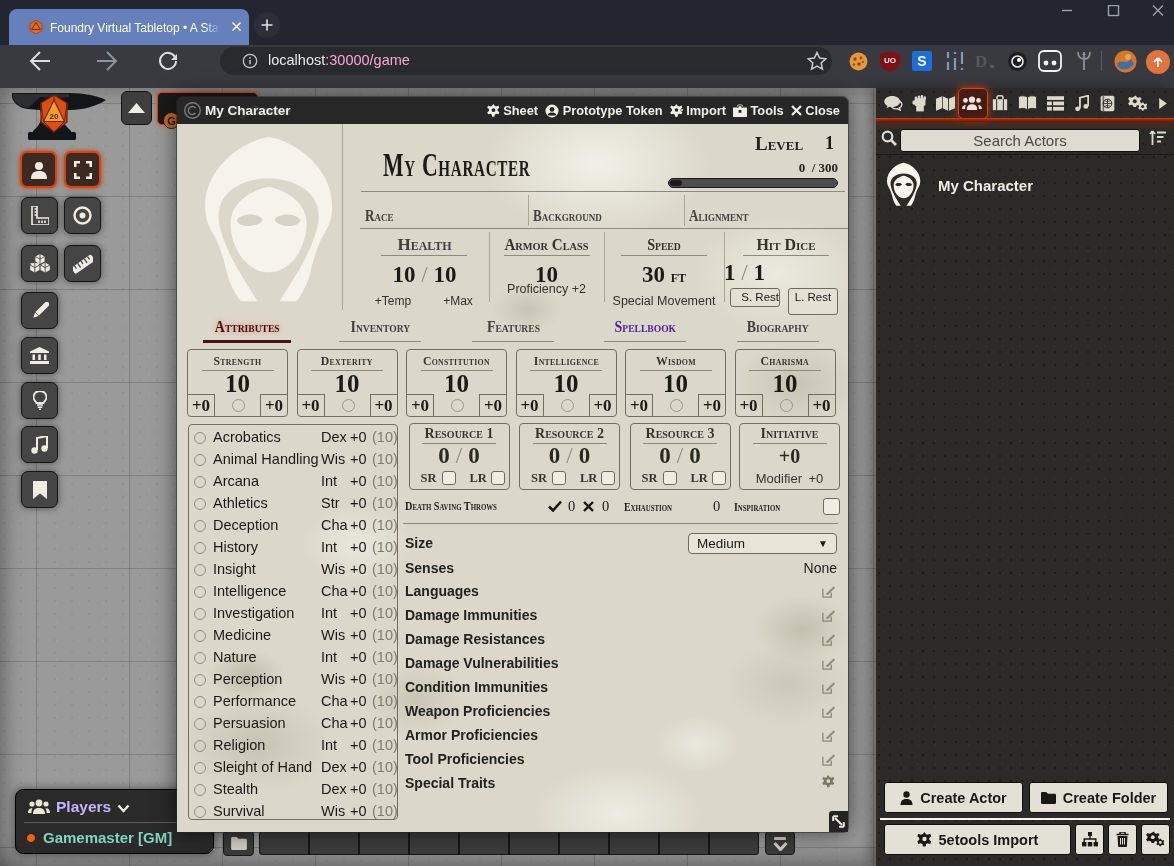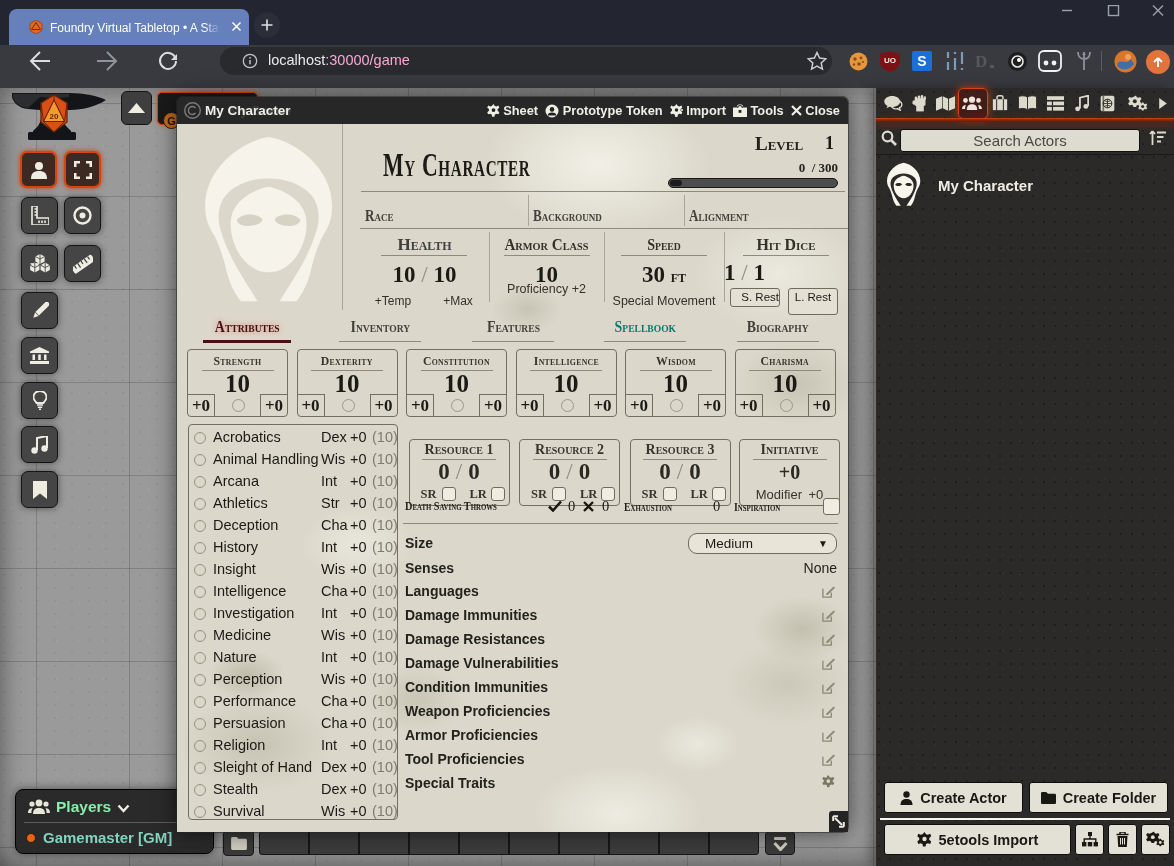--- a/index.html
+++ b/index.html
@@ -88,21 +88,21 @@
   .abox .mod { position:absolute; width:27px; height:22px; font-size:17px; font-weight:bold; line-height:21px; }
   .abox .mod.l { left:0; border-top:1px solid #736f60; border-right:1px solid #736f60; }
   .abox .mod.r { right:0; border-top:1px solid #736f60; border-left:1px solid #736f60; }
   .prof { position:absolute; left:44px; bottom:4px; width:13px; height:13px; border:1px solid #9b9889; border-radius:50%; }
   .skrow { position:absolute; left:17px; height:22px; font-family:"Liberation Sans", sans-serif; font-size:14.5px; color:#1b1a15; }
   .skrow .rad { position:absolute; left:0px; top:4px; width:12px; height:12px; border:1.2px solid #94927f; border-radius:50%; }
   .skrow .n { position:absolute; left:19px; top:1px; white-space:nowrap; }
   .skrow .ab { position:absolute; left:127px; top:1px; }
   .skrow .pm { position:absolute; left:156px; top:1px; }
   .skrow .ps { position:absolute; left:178px; top:1px; color:#7e7c6e; }
-  .rbox { position:absolute; top:299px; width:101px; height:67px; border:1px solid #736f60; border-radius:4px; text-align:center;margin-top:16px; }
+  .rbox { position:absolute; top:299px; width:101px; height:67px; border:1px solid #736f60; border-radius:4px; text-align:center; }
   .rbox .nm { display:block; font-size:14px; color:#36342c; margin-top:2px; }
   .rbox .hr { display:block; width:74px; height:1px; background:#8e8b7e; margin:1px auto 0; }
   .rbox .vv { display:block; font-size:23px; font-weight:bold; color:#2a2922; line-height:24px; }
   .rbox .vv .sl { color:#8e8b7e; font-weight:normal; padding:0 6px; }
   .rbox .srlr { position:absolute; left:0; bottom:3px; width:100%; height:15px; font-size:12.5px; font-weight:bold; color:#36342c; }
   .check { position:absolute; background:#efede1; border:1px solid #6f6c5d; border-radius:3px; }
   .trait { position:absolute; left:228px; font-family:"Liberation Sans", sans-serif; font-size:14px; font-weight:bold; color:#23221c; }
   .eicon { position:absolute; left:645px; width:13px; height:13px; }
   
   .ser { font-family:"Liberation Serif", serif; }
@@ -326,21 +326,21 @@
   <svg class="abs" style="left:28px;top:799px" width="22" height="16" viewBox="0 0 22 16">
     <g fill="#e8e6d8">
         <circle cx="11" cy="4" r="3.4"></circle>
         <path d="M5 15 C5 10.5 7.5 9 11 9 C14.5 9 17 10.5 17 15 Z"></path>
     <circle cx="4" cy="5" r="2.6"></circle>
         <path d="M0 14 C0 10.5 1.8 9.3 4.5 9.3 C3.6 10.8 3.4 12.4 3.5 14 Z"></path>
     <circle cx="18" cy="5" r="2.6"></circle>
         <path d="M22 14 C22 10.5 20.2 9.3 17.5 9.3 C18.4 10.8 18.6 12.4 18.5 14 Z"></path>
       </g>
   </svg>
-  <div class="abs" style="left:56px;top:798px;font-size:15.5px;font-weight:bold;color:#86efac">Players</div>
+  <div class="abs" style="left:56px;top:798px;font-size:15.5px;font-weight:bold;color:#c4b5fd">Players</div>
   <svg class="abs" style="left:117px;top:804px" width="13" height="9" viewBox="0 0 13 9">
       <path d="M1.5 1.5 L6.5 7 L11.5 1.5" stroke="#efede2" stroke-width="2.4" fill="none"></path>
     </svg>
   <div class="abs" style="left:24px;top:822px;width:182px;height:1px;background:#5c5c5c"></div>
   <div class="abs" style="left:26px;top:833px;width:10px;height:10px;border-radius:50%;background:#e06717;border:1px solid #3a1a05"></div>
   <div class="abs" style="left:43px;top:829px;font-size:15px;font-weight:bold;color:#81d4be">Gamemaster [GM]</div>
 
   <div id="sidebar" class="abs">
     <div id="sbtabs"></div>
 
@@ -570,21 +570,21 @@
       <div class="abs ser" style="left:547px;top:136px;width:124px;text-align:left;font-size:23px;font-weight:bold">1 <span style="color:#8e8b7e;font-weight:normal">/</span> 1</div>
       <div class="abs" style="left:553px;top:164px;width:50px;height:19px;background:#e4e1d4;border:1px solid #6f6c5d;border-radius:3px;font-size:11.5px;text-align:right;line-height:17px;font-family:'Liberation Sans',sans-serif">S. Rest</div>
       <div class="abs" style="left:611px;top:164px;width:50px;height:27px;background:#e4e1d4;border:1px solid #6f6c5d;border-radius:3px;font-size:11.5px;text-align:center;line-height:17px;font-family:'Liberation Sans',sans-serif">L. Rest</div>
 
       <div class="sc abs" style="left:3px;top:194px;width:134px;text-align:center;font-size:16px;color:#3d1210;text-shadow:0 0 7px rgba(255,40,20,0.55)"><span class="cc" style="display:inline-block">Attributes</span></div>
       <div class="abs" style="left:26px;top:216px;width:88px;height:3px;background:#471210"></div>
       <div class="sc abs" style="left:136px;top:194px;width:134px;text-align:center;font-size:16px;color:#42403a"><span class="cc" style="display:inline-block">Inventory</span></div>
       <div class="abs" style="left:162px;top:217px;width:82px;height:1px;background:#8e8b7e"></div>
       <div class="sc abs" style="left:269px;top:194px;width:134px;text-align:center;font-size:16px;color:#42403a"><span class="cc" style="display:inline-block">Features</span></div>
       <div class="abs" style="left:295px;top:217px;width:82px;height:1px;background:#8e8b7e"></div>
-      <div class="sc abs" style="left:401px;top:194px;width:134px;text-align:center;font-size:16px;color:#0f766e"><span class="cc" style="display:inline-block">Spellbook</span></div>
+      <div class="sc abs" style="left:401px;top:194px;width:134px;text-align:center;font-size:16px;color:#4c1d95"><span class="cc" style="display:inline-block">Spellbook</span></div>
       <div class="abs" style="left:427px;top:217px;width:82px;height:1px;background:#8e8b7e"></div>
       <div class="sc abs" style="left:534px;top:194px;width:134px;text-align:center;font-size:16px;color:#42403a"><span class="cc" style="display:inline-block">Biography</span></div>
       <div class="abs" style="left:560px;top:217px;width:82px;height:1px;background:#8e8b7e"></div>
 
       <div class="abox" style="left:10px">
           <span class="nm sc"><span class="cc" style="display:inline-block">Strength</span></span>
           <span class="hr"></span>
           <span class="sco ser">10</span>
         <span class="ft">
             <span class="mod l ser">+0</span>
@@ -820,21 +820,21 @@
           <path d="M1 1 L10 10 M10 1 L1 10" stroke="#191813" stroke-width="2.4"></path>
         </svg>
       <div class="abs ser" style="left:425px;top:374px;font-size:14.5px">0</div>
       <div class="sc cl abs" style="left:447px;top:375px;font-size:13px;color:#23221c">Exhaustion</div>
       <div class="abs ser" style="left:536px;top:374px;font-size:14.5px">0</div>
       <div class="sc cl abs" style="left:557px;top:375px;font-size:13px;color:#23221c">Inspiration</div>
       <div class="check" style="left:646px;top:374px;width:17px;height:17px"></div>
       <div class="hdrline" style="left:226px;top:399px;width:435px"></div>
 
       <div class="trait" style="top:411px">Size</div>
-      <div class="abs" style="left:511px;top:409px;width:149px;height:21px;background:#e8e5d8;border:1px solid #6f6c5d;border-radius:9px;font-family:'Liberation Sans',sans-serif;font-size:13.5px;line-height:19px;padding-left:16px">Medium<span style="position:absolute;right:8px;top:0;font-size:10px">▼</span></div>
+      <div class="abs" style="left:511px;top:409px;width:149px;height:21px;background:#e8e5d8;border:1px solid #6f6c5d;border-radius:4px;font-family:'Liberation Sans',sans-serif;font-size:13.5px;line-height:19px;padding-left:8px">Medium<span style="position:absolute;right:8px;top:0;font-size:10px">▼</span></div>
       <div class="trait" style="top:436px">Senses</div>
       <div class="abs" style="left:560px;top:436px;width:100px;text-align:right;font-family:'Liberation Sans',sans-serif;font-size:14px;color:#23221c">None</div>
       <div class="trait" style="top:459px">Languages</div>
       <div class="trait" style="top:483px">Damage Immunities</div>
       <div class="trait" style="top:507px">Damage Resistances</div>
       <div class="trait" style="top:531px">Damage Vulnerabilities</div>
       <div class="trait" style="top:555px">Condition Immunities</div>
       <div class="trait" style="top:579px">Weapon Proficiencies</div>
       <div class="trait" style="top:603px">Armor Proficiencies</div>
       <div class="trait" style="top:627px">Tool Proficiencies</div>

